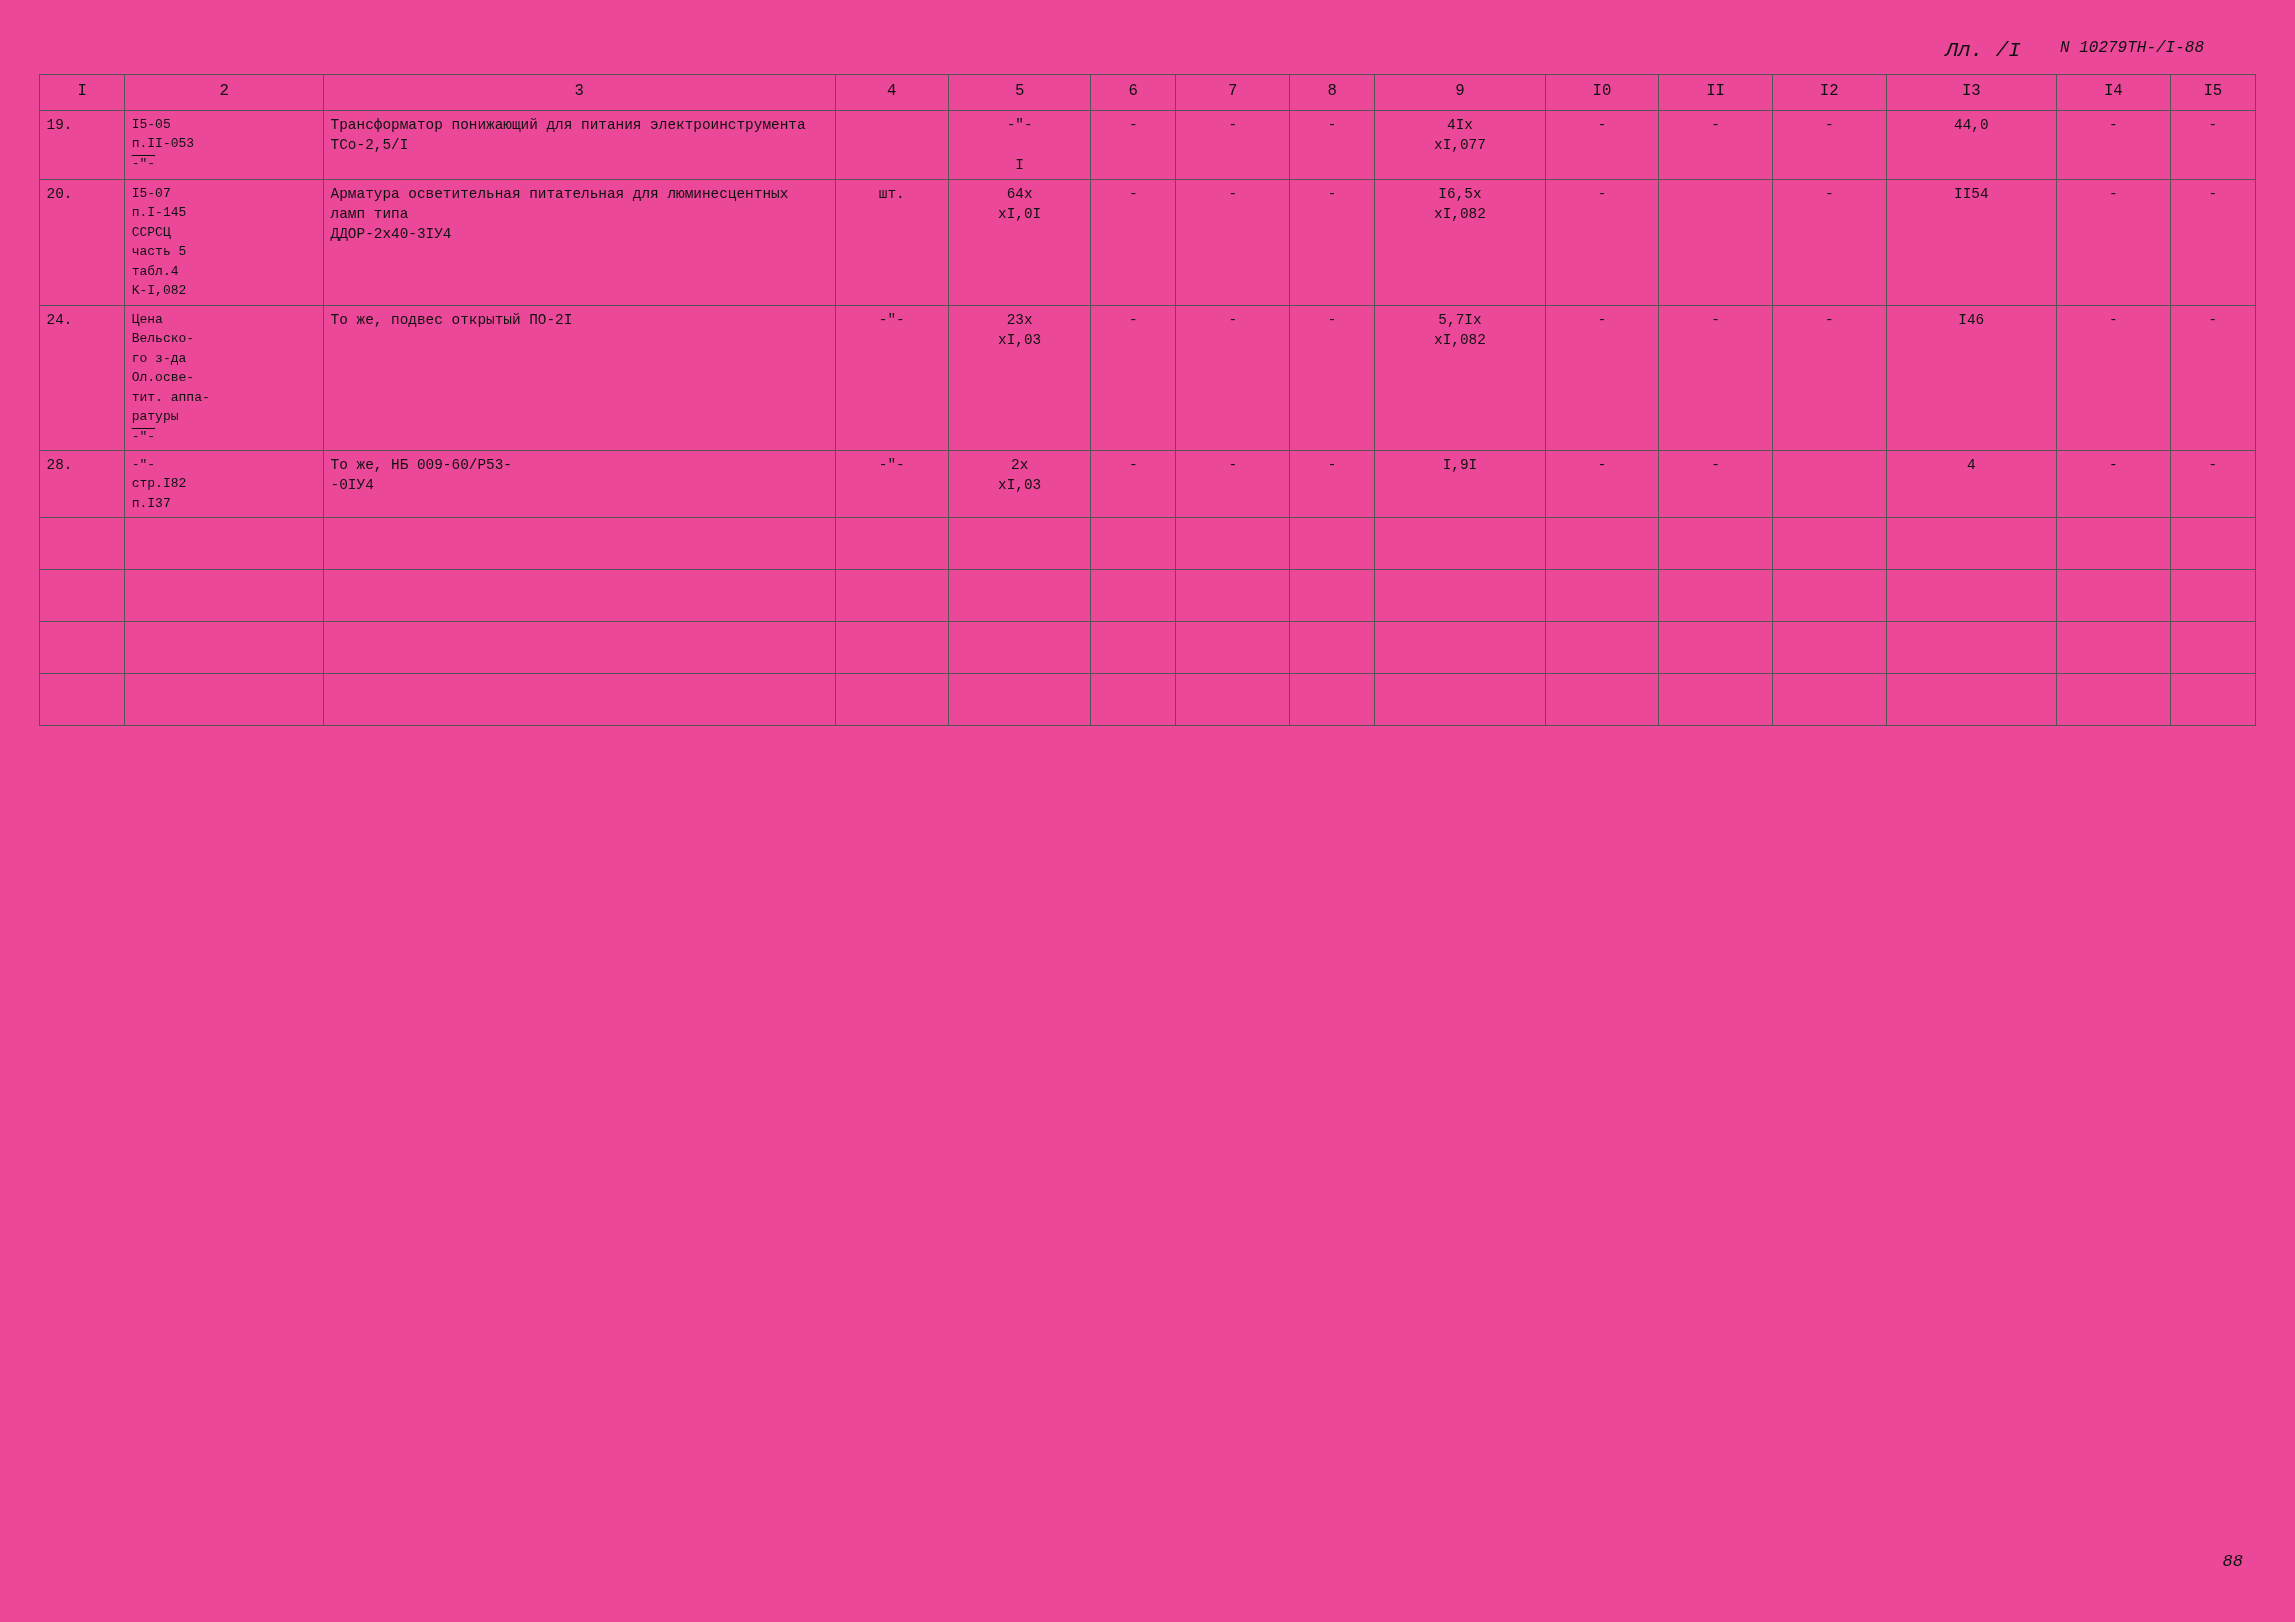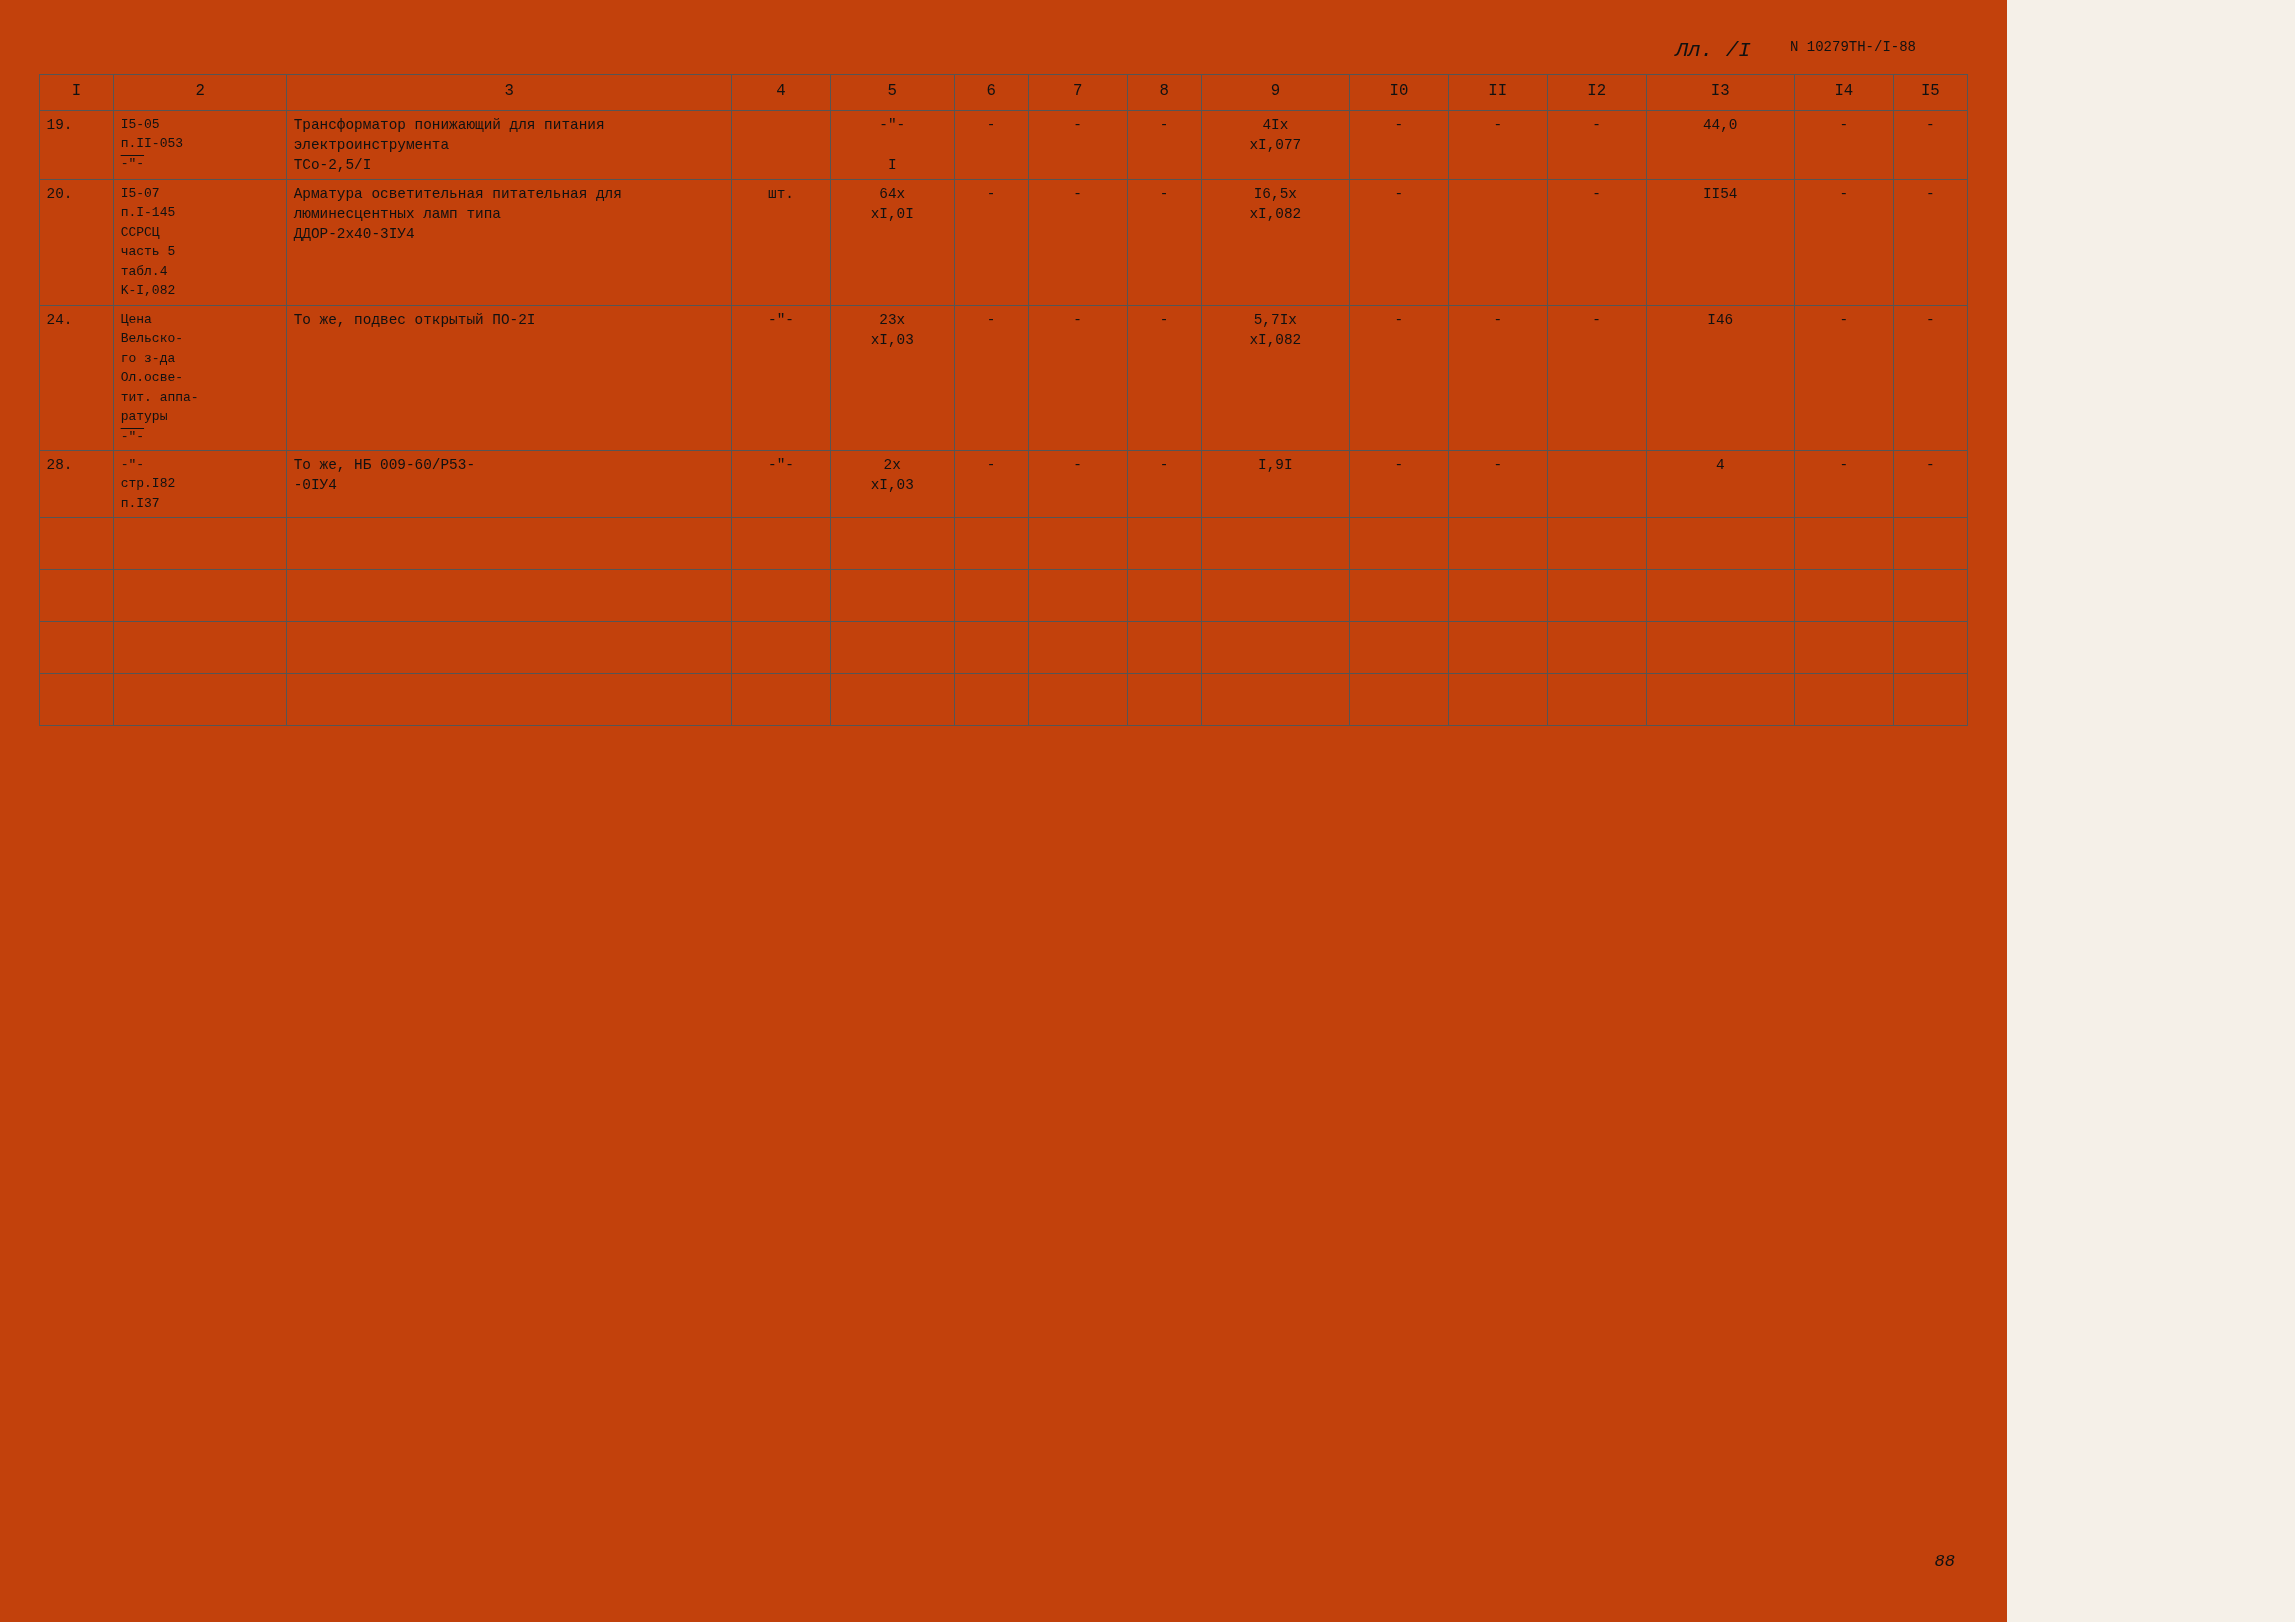--- a/index.html
+++ b/index.html
@@ -7,23 +7,23 @@
       background: #f5f0e8;
       font-family: 'Courier New', Courier, monospace;
       font-size: 8.5px;
       color: #111;
       width: 2295px;
       min-height: 1623px;
       position: relative;
       overflow: hidden;
     }
     .page {
-      width: 2007px;
+      width: 2295px;
       min-height: 1623px;
-      background: #c2410c;
+      background: #ec4899;
       position: relative;
       padding: 39px 39px 39px 39px;
     }
     .header-top {
       display: flex;
       justify-content: flex-end;
       margin-bottom: 11.8px;
       padding-right: 52px;
     }
     .table-wrapper {
@@ -73,21 +73,21 @@
       font-style: italic;
     }
     td.top-align { vertical-align: top; }
   </style>
 </head>
 <body>
 
 <div class="page">
   <div class="header-top">
     <span style="font-style:italic; font-size:21px; margin-right:39px;">Лл. /I</span>
-    <span style="font-size:14px;">N 10279TH-/I-88</span>
+    <span style="font-style:italic; font-size:16px;">N 10279TH-/I-88</span>
   </div>
 
   <div class="table-wrapper">
     <table>
       <thead>
         <tr>
           <th class="col-1">I</th>
           <th class="col-2">2</th>
           <th class="col-3">3</th>
           <th class="col-4">4</th>

